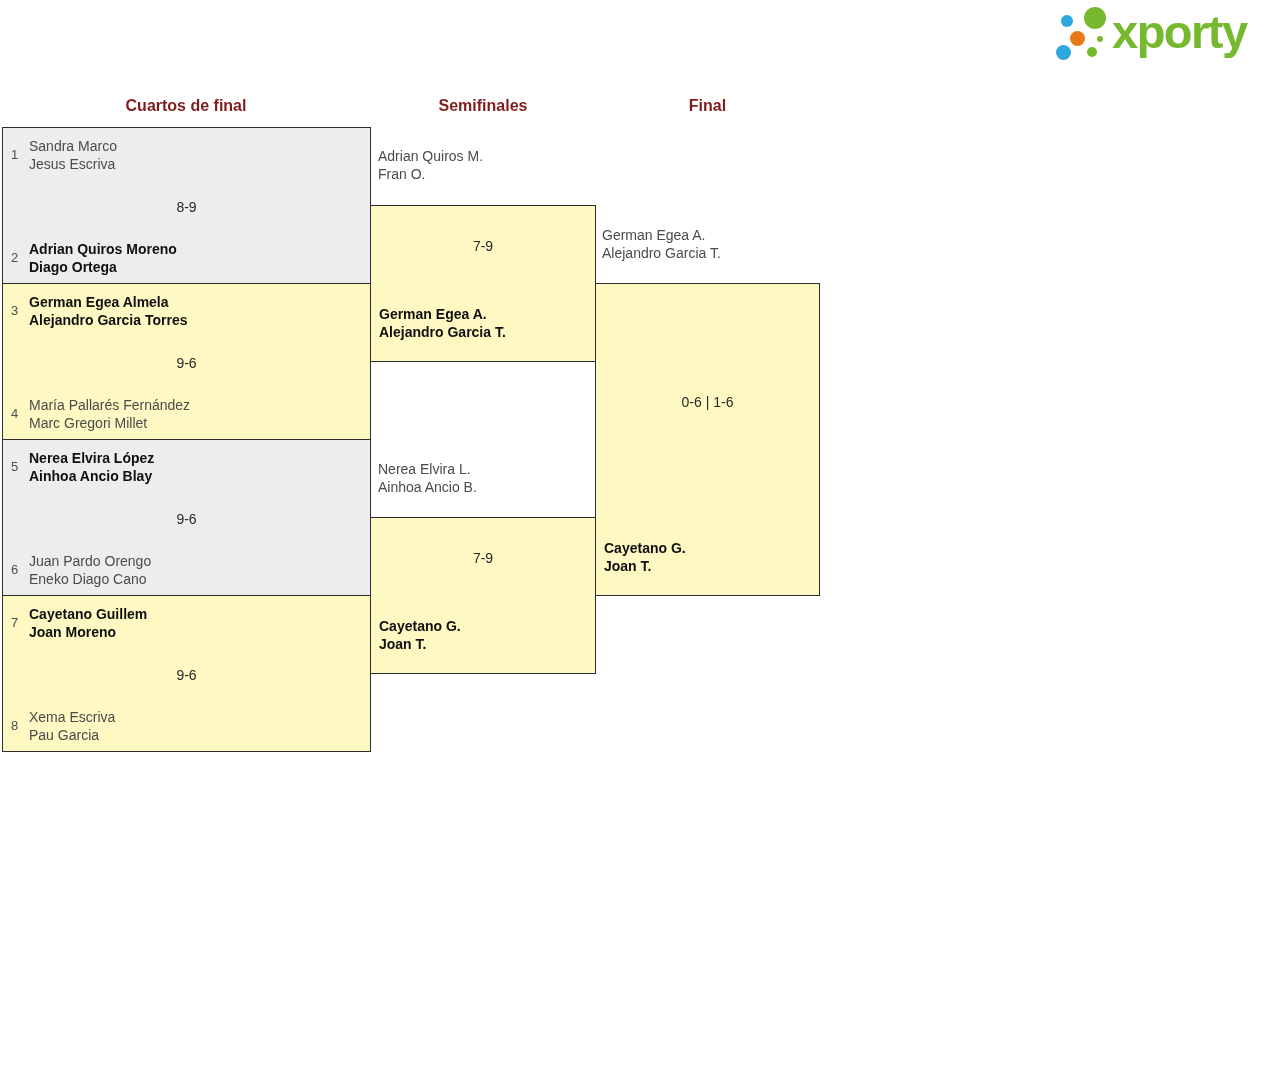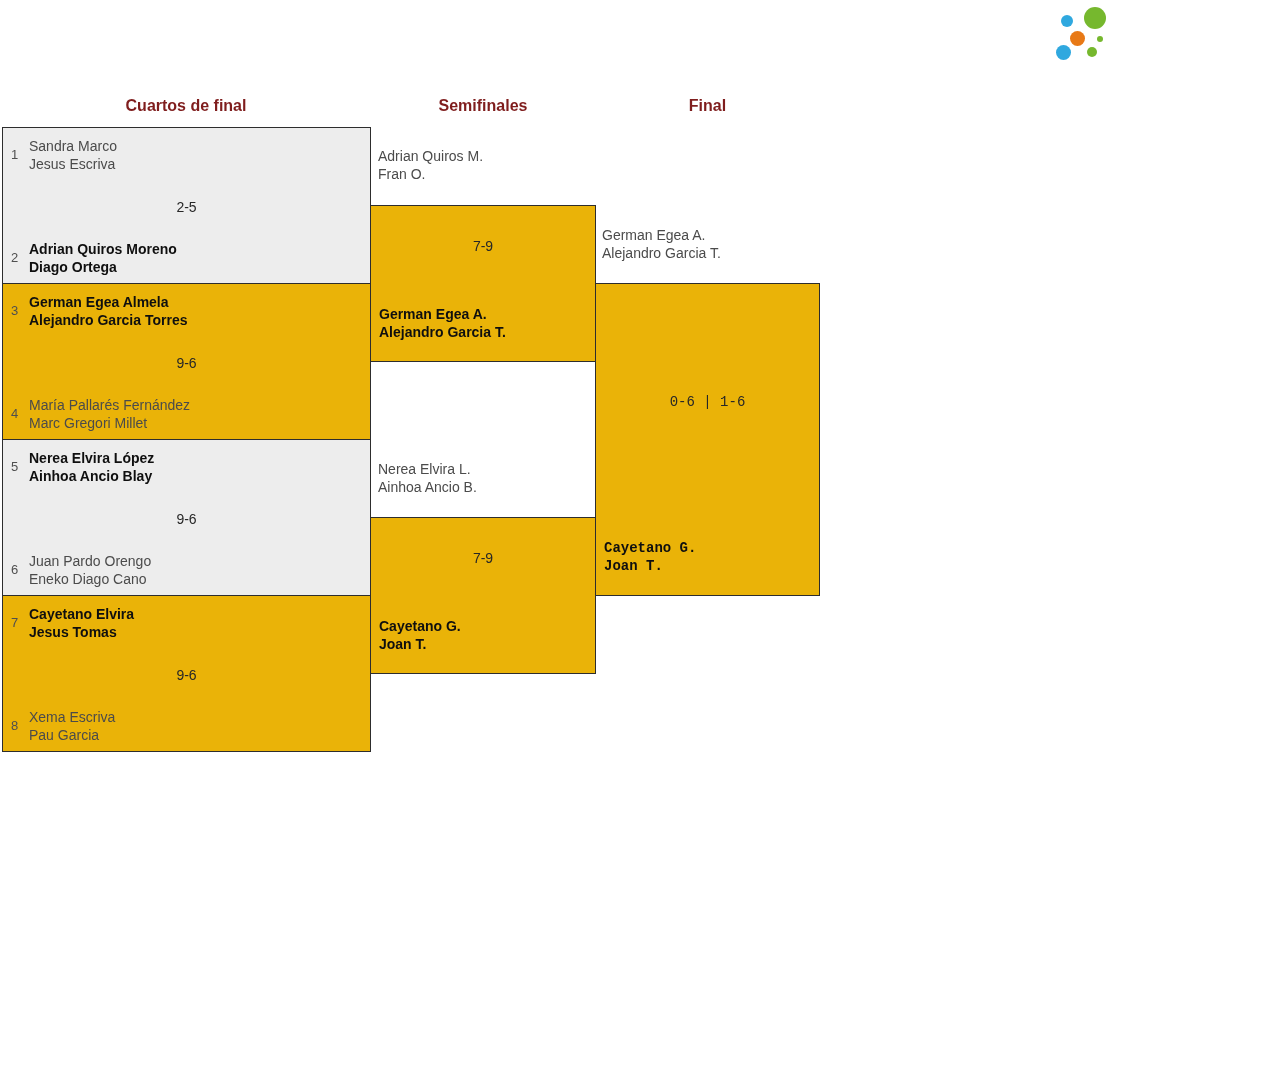--- a/index.html
+++ b/index.html
@@ -25,30 +25,30 @@
     font-weight:700; letter-spacing:-1.5px; color:#76b82e; white-space:nowrap;
   }
 
   
   .col-header { position:absolute; top:96px; text-align:center; font-size:16px; line-height:20px; font-weight:700; color:#7f1d1d; }
   .col-header.c1 { left:2px;   width:368px; }
   .col-header.c2 { left:370px; width:226px; }
   .col-header.c3 { left:595px; width:225px; }
 
   
-  .box { position:absolute; border:1px solid #2d2d2d; background:#eab308; }
+  .box { position:absolute; border:1px solid #2d2d2d; background:#fef9c3; }
   .box.shaded { background:#ededed; }
 
   .qf { left:2px; width:369px; height:157px; }
   #qf1 { top:127px; } #qf2 { top:283px; } #qf3 { top:439px; } #qf4 { top:595px; }
 
   .sf { left:370px; width:226px; height:157px; }
   #sf1 { top:205px; } #sf2 { top:517px; }
 
-  #final-box { left:595px; top:283px; width:225px; height:313px;font-family:Liberation Mono, monospace; }
+  #final-box { left:595px; top:283px; width:225px; height:313px; }
 
   
   .seed { position:absolute; left:8px; width:16px; font-size:13px; line-height:18px; color:#4f4f4f; }
   .qf .seed.s-top { top:18px; }
   .qf .seed.s-bot { top:121px; }
 
   .players { position:absolute; font-size:14px; line-height:18px; color:#4b4b4b; white-space:nowrap; }
   .players.winner { font-weight:700; color:#0f0f0f; }
   .qf .players.p-top { left:26px; top:9px; }
   .qf .players.p-bot { left:26px; top:112px; }
@@ -74,33 +74,34 @@
   <div class="page-title">
   </div>
 
   <div id="logo">
     <span class="dot dot-blue" style="left:11px; top:15px; width:12px; height:12px;"></span>
     <span class="dot dot-green" style="left:34px; top:7px;  width:22px; height:22px;"></span>
     <span class="dot dot-orange" style="left:20px; top:31px; width:15px; height:15px;"></span>
     <span class="dot dot-green" style="left:47px; top:36px; width:6px;  height:6px;"></span>
     <span class="dot dot-blue" style="left:6px;  top:45px; width:15px; height:15px;"></span>
     <span class="dot dot-green" style="left:37px; top:47px; width:10px; height:10px;"></span>
+    <span id="logo-text">xporty</span>
   </div>
 
   <div class="col-header c1">Cuartos de final</div>
   <div class="col-header c2">Semifinales</div>
   <div class="col-header c3">Final</div>
 
   <div id="qf1" class="box qf shaded">
     <span class="seed s-top">1</span>
     <div class="players p-top">
       <div>Sandra Marco</div>
       <div>Jesus Escriva</div>
     </div>
-    <div class="score">2-5</div>
+    <div class="score">8-9</div>
     <span class="seed s-bot">2</span>
     <div class="players p-bot winner">
       <div>Adrian Quiros Moreno</div>
       <div>Diago Ortega</div>
     </div>
   </div>
 
   <div id="qf2" class="box qf">
     <span class="seed s-top">3</span>
     <div class="players p-top winner">
@@ -125,22 +126,22 @@
     <span class="seed s-bot">6</span>
     <div class="players p-bot">
       <div>Juan Pardo Orengo</div>
       <div>Eneko Diago Cano</div>
     </div>
   </div>
 
   <div id="qf4" class="box qf">
     <span class="seed s-top">7</span>
     <div class="players p-top winner">
-      <div>Cayetano Elvira</div>
-      <div>Jesus Tomas</div>
+      <div>Cayetano Guillem</div>
+      <div>Joan Moreno</div>
     </div>
     <div class="score">9-6</div>
     <span class="seed s-bot">8</span>
     <div class="players p-bot">
       <div>Xema Escriva</div>
       <div>Pau Garcia</div>
     </div>
   </div>
 
   <div id="sf1-top" class="float-label">

